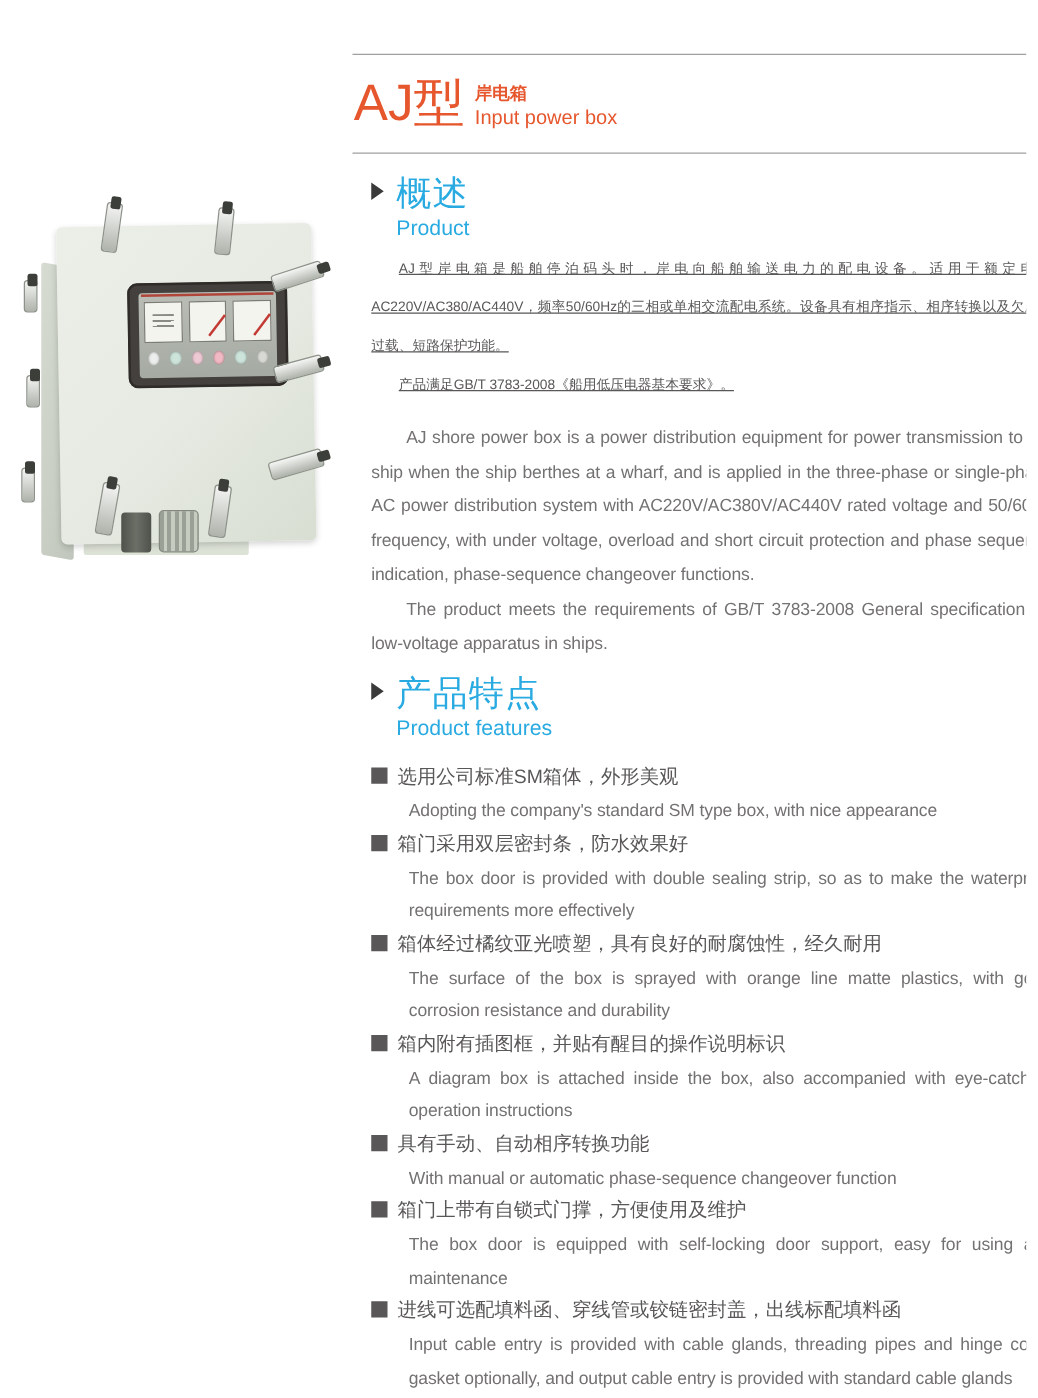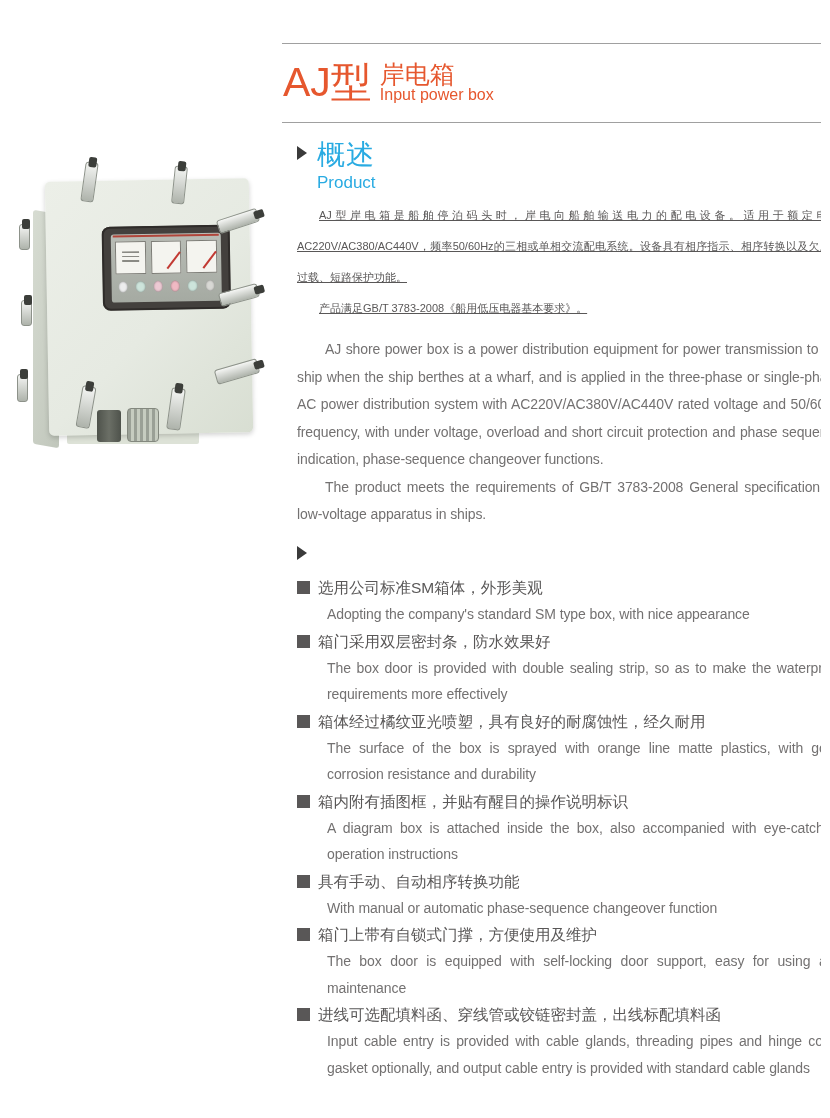--- a/index.html
+++ b/index.html
@@ -20,21 +20,21 @@
   .page{position:relative;width:812px;height:1118px;background:#fff;overflow:hidden;margin:12px auto;}
 
   .rule{position:absolute;left:273px;width:544px;height:1px;background:var(--rule);}
   .rule-top{top:31px;}
   .rule-2{top:110px;}
 
   
   .title-block{position:absolute;left:274px;top:46px;display:flex;align-items:flex-start;color:var(--accent-orange);}
   .model{font-size:41px;line-height:48px;font-weight:400;letter-spacing:0;}
   .title-sub{display:flex;flex-direction:column;margin-left:8px;margin-top:5px;}
-  .title-sub .zh{font-size:25px;font-weight:normal;line-height:22px;}
+  .title-sub .zh{font-size:14px;font-weight:bold;line-height:22px;}
   .title-sub .en{font-size:16px;line-height:19px;}
 
   
   .content{position:absolute;left:288px;top:126px;width:545px;}
   .sec-head{display:flex;align-items:flex-start;}
   .marker{width:0;height:0;border-left:10px solid var(--marker-dark);border-top:7px solid transparent;border-bottom:7px solid transparent;margin:8px 10px 0 0;flex:0 0 auto;}
   .sec-head h2{font-size:28px;line-height:34px;font-weight:500;color:var(--accent-blue);letter-spacing:1px;}
   .sec-head .sub{font-size:17px;line-height:22px;color:var(--accent-blue);}
   #overview-section{height:400px;}
   .zh-para{font-size:11px;line-height:31px;color:var(--text-zh);text-align:justify;text-indent:2em;text-decoration:underline;}
@@ -151,20 +151,24 @@
       </div>
       <div class="en-paras">
         <p class="en-para">AJ shore power box is a power distribution equipment for power transmission to the ship when the ship berthes at a wharf, and is applied in the three-phase or single-phase AC power distribution system with AC220V/AC380V/AC440V rated voltage and 50/60Hz frequency, with under voltage, overload and short circuit protection and phase sequence indication, phase-sequence changeover functions.</p>
         <p class="en-para">The product meets the requirements of GB/T 3783-2008 General specification for low-voltage apparatus in ships.</p>
       </div>
     </section>
 
     <section id="features-section">
       <div class="sec-head">
         <span class="marker"></span>
+        <div>
+          <h2>产品特点</h2>
+          <div class="sub">Product features</div>
+        </div>
       </div>
       <div class="feature-list">
 
         <div class="feature">
           <div class="f-zh"><span class="bullet"></span><span>选用公司标准SM箱体，外形美观</span></div>
           <div class="f-en">Adopting the company's standard SM type box, with nice appearance</div>
         </div>
 
         <div class="feature">
           <div class="f-zh"><span class="bullet"></span><span>箱门采用双层密封条，防水效果好</span></div>

